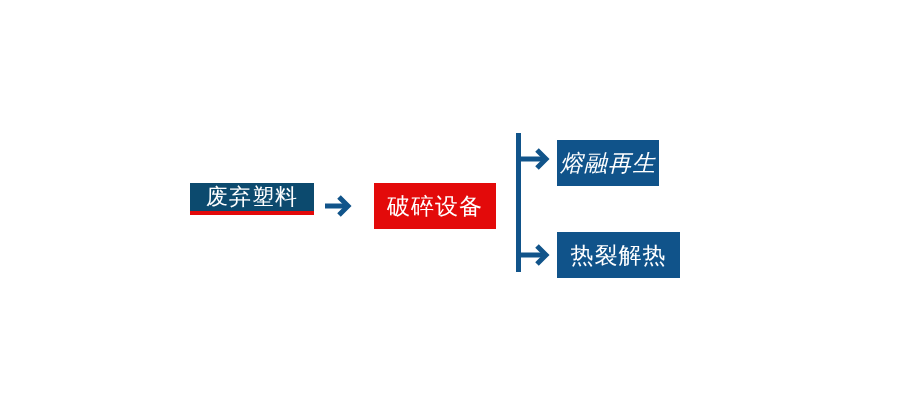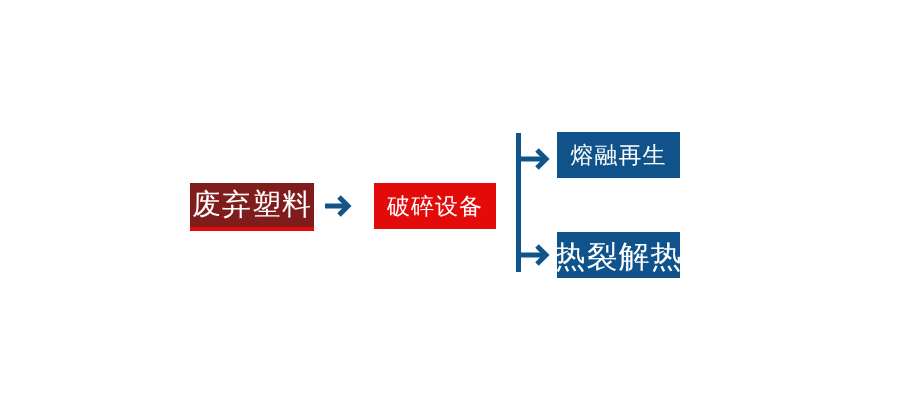--- a/index.html
+++ b/index.html
@@ -26,49 +26,49 @@
     box-sizing: border-box;
     color: #ffffff;
     letter-spacing: 1px;
     white-space: nowrap;
     user-select: none;
   }
   .node-source {
     left: 190px;
     top: 183px;
     width: 124px;
-    height: 48px;
-    background: #7f1d1d;
+    height: 32px;
+    background: #0c4a6e;
     border-bottom: 4px solid #E30A0A;
-    font-size: 29px;
+    font-size: 22px;
   }
   .node-process {
     left: 374px;
     top: 183px;
     width: 122px;
     height: 46px;
     background: #E30A0A;
     font-size: 23px;
   }
   .node-out-1 {
     left: 557px;
-    top: 132px;
-    width: 123px;
+    top: 140px;
+    width: 102px;
     height: 46px;
     background: #10538A;
     font-size: 23px;
+    font-style: italic;
   }
   .node-out-2 {
     left: 557px;
     top: 232px;
     width: 123px;
     height: 46px;
     background: #10538A;
-    font-size: 31px;
-    align-items: flex-end;
+    font-size: 23px;
   }
   .connector-svg {
     position: absolute;
     left: 0;
     top: 0;
     width: 900px;
     height: 411px;
     pointer-events: none;
   }
   .conn-stroke {

